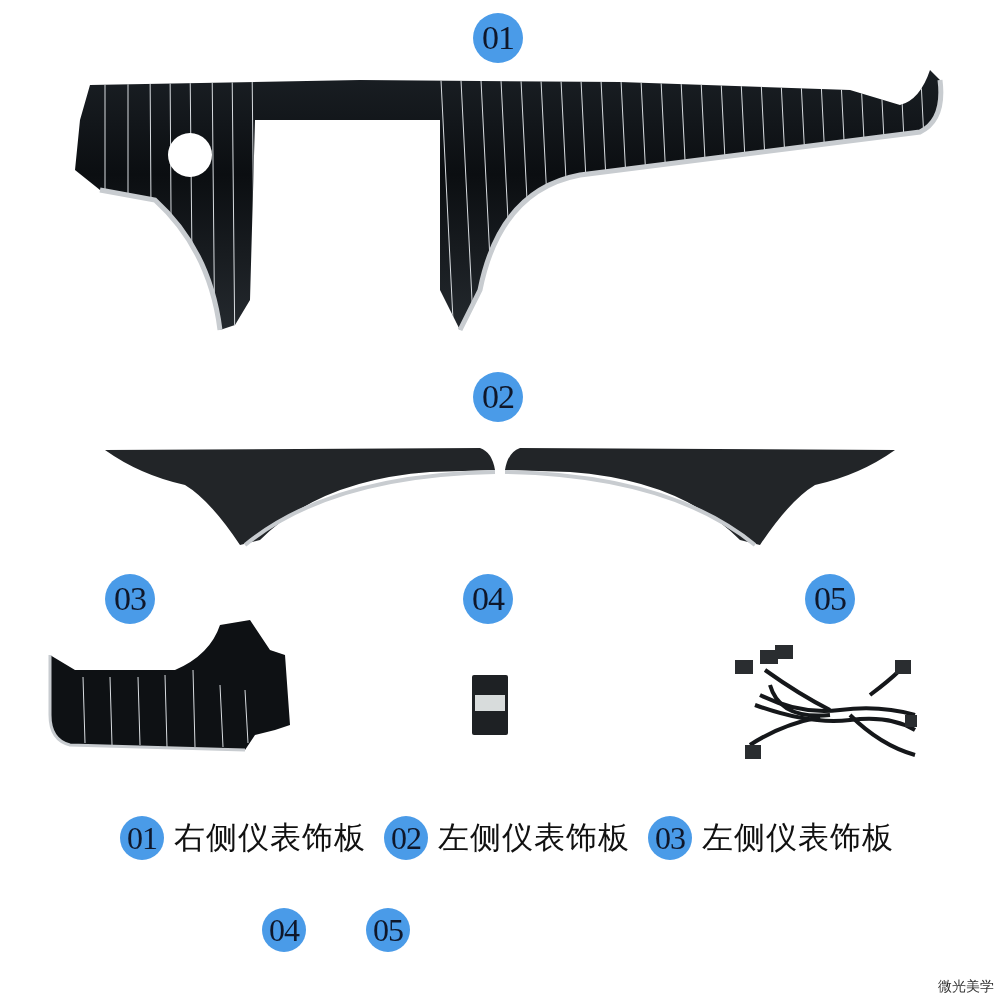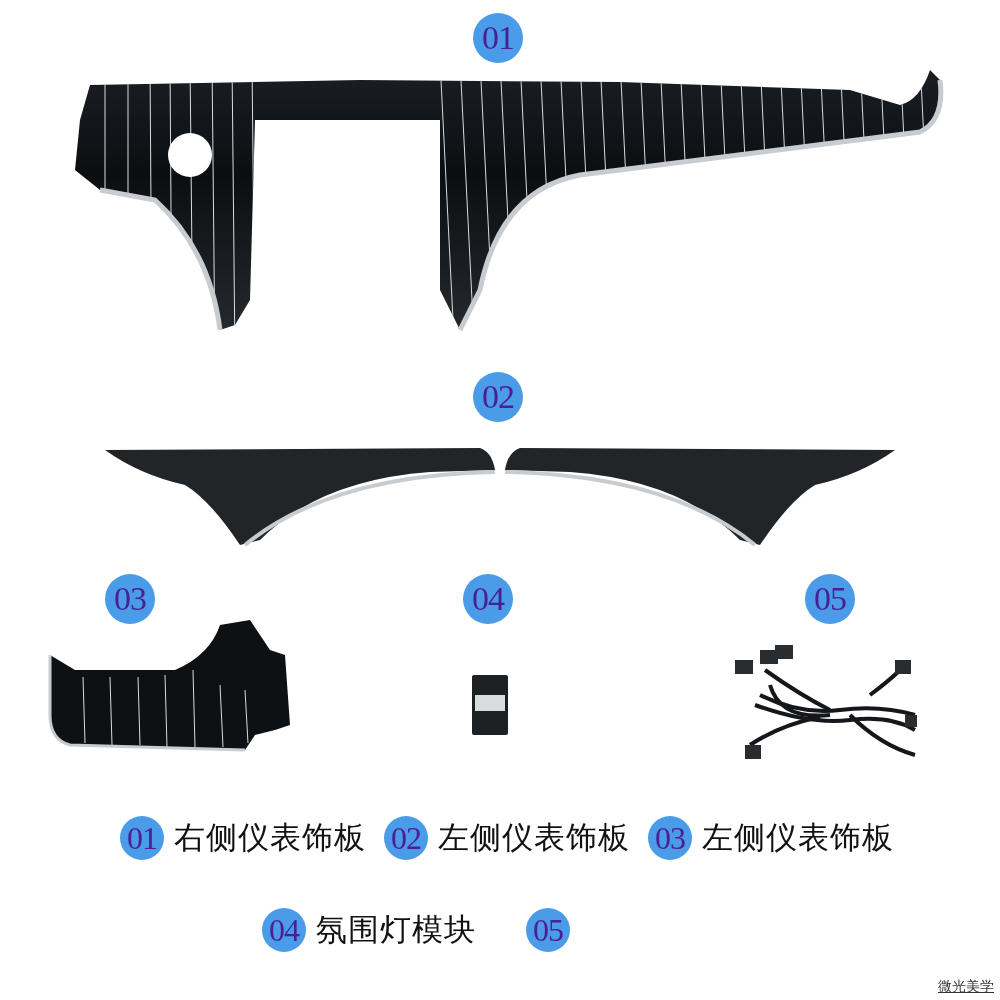--- a/index.html
+++ b/index.html
@@ -1,27 +1,27 @@
 <!DOCTYPE html>
 <html><head>
 <meta charset="utf-8">
 <style>
   html, body { margin:0; padding:0; background:#ffffff; }
   body { width:1000px; height:1000px; position:relative; overflow:hidden;
          font-family:"DejaVu Sans","Liberation Sans",sans-serif; }
   .badge { position:absolute; width:50px; height:50px; border-radius:50%;
-           background:#4a9be8; color:#4c1d95; display:flex; align-items:center;
+           background:#4a9be8; color:#0f172a; display:flex; align-items:center;
            justify-content:center; font-family:"Liberation Serif","DejaVu Serif",serif;
            font-size:34px; letter-spacing:-1px; }
   .part { position:absolute; }
   .legend-row { position:absolute; display:flex; align-items:center; }
   .legend-item { display:flex; align-items:center; margin-right:18px; }
   .legend-item .badge { position:static; width:44px; height:44px; font-size:32px; margin-right:10px; }
   .legend-text { font-size:31px; color:#111; letter-spacing:1px; }
-  .watermark { position:absolute; right:6px; bottom:4px; font-size:14px; color:#333;text-decoration:underline; }
+  .watermark { position:absolute; right:6px; bottom:4px; font-size:14px; color:#333; }
 </style>
 </head>
 <body>
 
 <div class="badge" style="left:473px;top:13px;">01</div>
 <div class="badge" style="left:473px;top:372px;">02</div>
 <div class="badge" style="left:105px;top:574px;">03</div>
 <div class="badge" style="left:463px;top:574px;">04</div>
 <div class="badge" style="left:805px;top:574px;">05</div>
 
@@ -132,20 +132,19 @@
   </div>
   <div class="legend-item">
     <div class="badge">03</div>
     <span class="legend-text">左侧仪表饰板</span>
   </div>
 </div>
 
 <div class="legend-row" style="left:262px;top:908px;">
   <div class="legend-item" style="margin-right:50px;">
     <div class="badge">04</div>
-    <span class="legend-text">氛围灯模块</span>
   </div>
   <div class="legend-item">
     <div class="badge">05</div>
   </div>
 </div>
 
 <div class="watermark">微光美学</div>
 
 </body></html>

